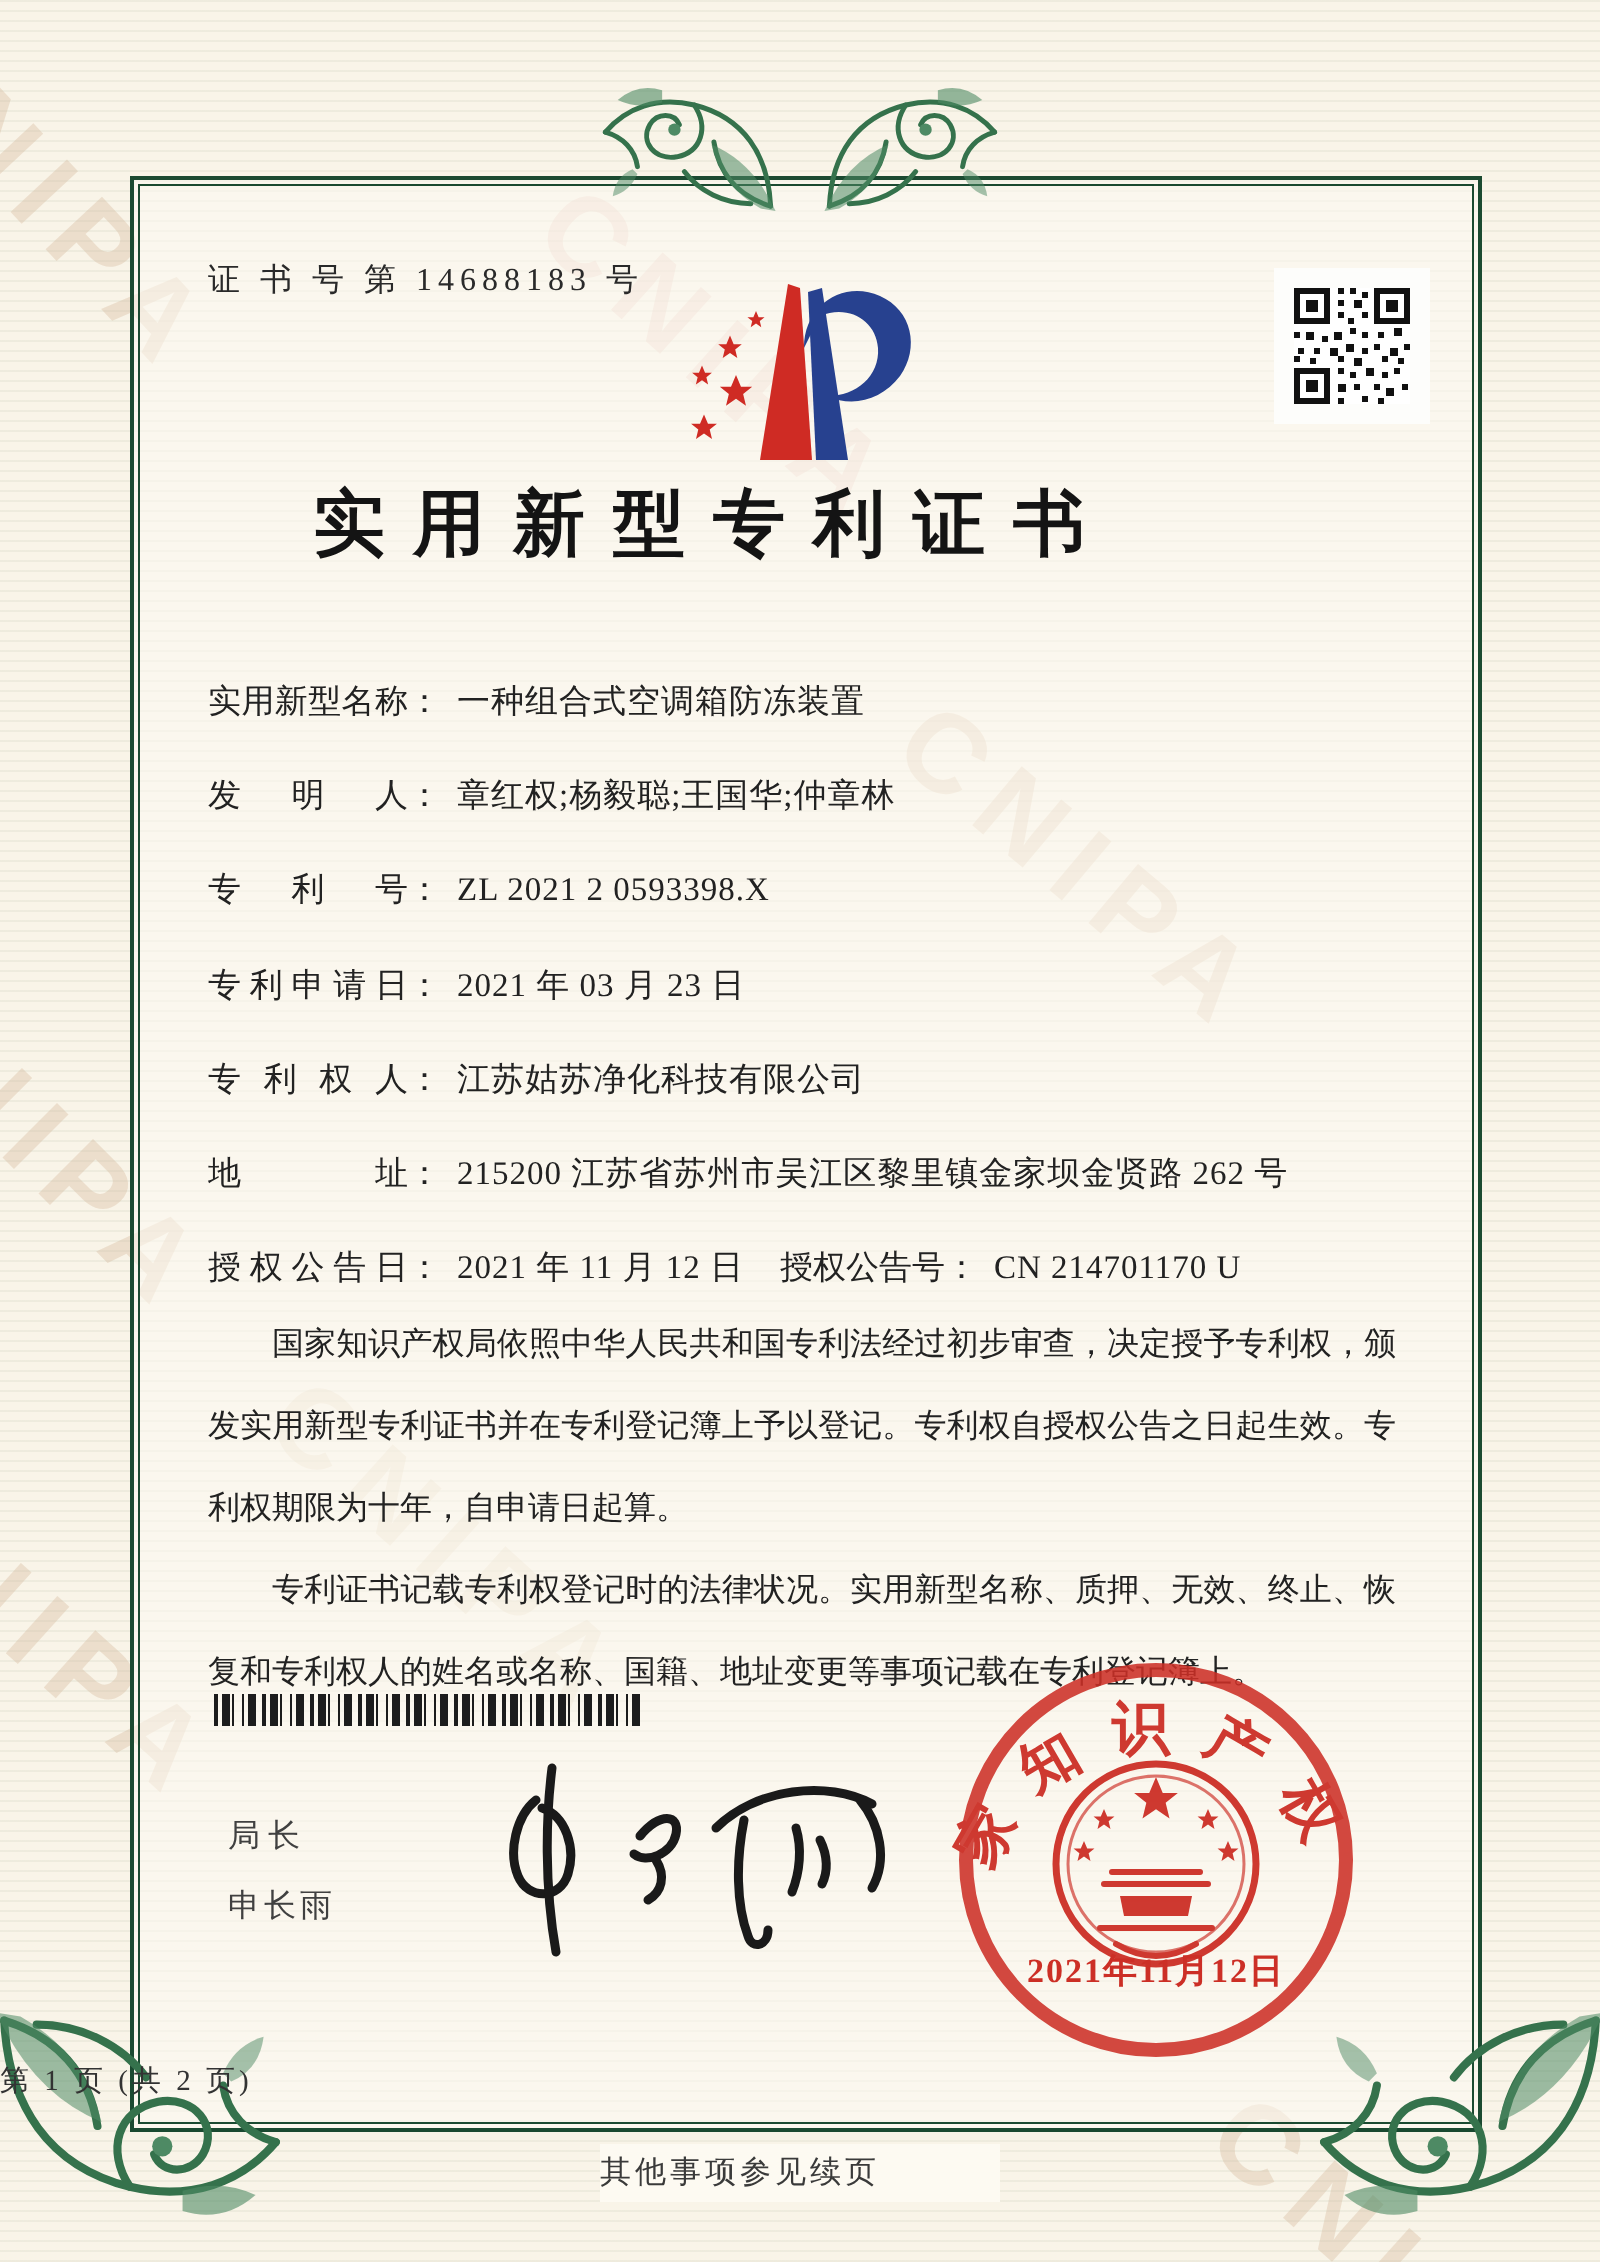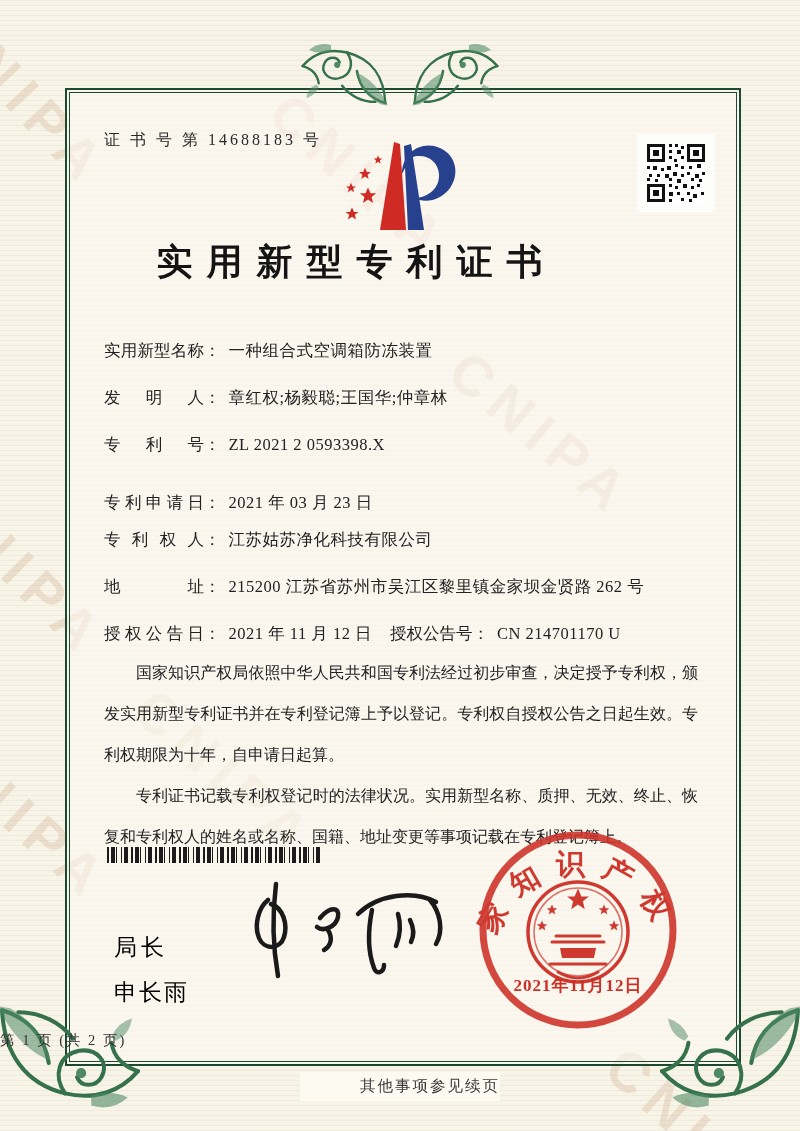--- a/index.html
+++ b/index.html
@@ -66,33 +66,33 @@
   .barcode{
     position:absolute;left:107px;top:847px;width:213px;height:16px;
     background:repeating-linear-gradient(90deg,
       #1c1c1c 0 2px, transparent 2px 4px,
       #1c1c1c 4px 8px, transparent 8px 9px,
       #1c1c1c 9px 10px, transparent 10px 14px,
       #1c1c1c 14px 15px, transparent 15px 17px,
       #1c1c1c 17px 21px, transparent 21px 24px);
   }
   
-  .director{position:absolute;left:114px;top:908px;font-size:23px;color:#000000;letter-spacing:4px;margin-top:24px;}
+  .director{position:absolute;left:114px;top:908px;font-size:16px;color:#404040;letter-spacing:4px;}
   .director .row2{margin-top:14px;letter-spacing:2px;}
   .sign{position:absolute;left:238px;top:880px;}
   
   .seal{position:absolute;left:472px;top:830px;opacity:.95;}
   .seal-date{
     position:absolute;left:488px;top:974px;width:180px;text-align:center;
     font-size:17px;font-weight:bold;color:#cc2f26;letter-spacing:1px;white-space:nowrap;
   }
   
   .page-no{position:absolute;left:0;top:1031px;width:800px;text-align:left;font-size:14.5px;color:#333;letter-spacing:2px;}
   .cont-note{
-    position:absolute;left:300px;top:1072px;width:200px;text-align:right;
+    position:absolute;left:300px;top:1072px;width:200px;text-align:left;
     font-size:15.5px;color:#3a3a3a;letter-spacing:2px;
     background:#fdfaf2;padding:4px 0;
   }
 </style>
 </head>
 <body>
 
 <div class="page">
 
   <div class="lines"></div>
@@ -186,21 +186,21 @@
   <div class="fields">
     <div class="frow" style="top:8px;">
       <span class="f-label">实用新型名称</span><span class="f-colon">：</span><span class="f-value">一种组合式空调箱防冻装置</span>
     </div>
     <div class="frow" style="top:55px;">
       <span class="f-label">发明人</span><span class="f-colon">：</span><span class="f-value">章红权;杨毅聪;王国华;仲章林</span>
     </div>
     <div class="frow" style="top:102px;">
       <span class="f-label">专利号</span><span class="f-colon">：</span><span class="f-value">ZL 2021 2 0593398.X</span>
     </div>
-    <div class="frow" style="top:160px;">
+    <div class="frow" style="top:150px;">
       <span class="f-label">专利申请日</span><span class="f-colon">：</span><span class="f-value">2021 年 03 月 23 日</span>
     </div>
     <div class="frow" style="top:197px;">
       <span class="f-label">专利权人</span><span class="f-colon">：</span><span class="f-value">江苏姑苏净化科技有限公司</span>
     </div>
     <div class="frow" style="top:244px;">
       <span class="f-label">地址</span><span class="f-colon">：</span><span class="f-value">215200 江苏省苏州市吴江区黎里镇金家坝金贤路 262 号</span>
     </div>
     <div class="frow" style="top:291px;">
       <span class="f-label">授权公告日</span><span class="f-colon">：</span><span class="f-value">2021 年 11 月 12 日</span>

